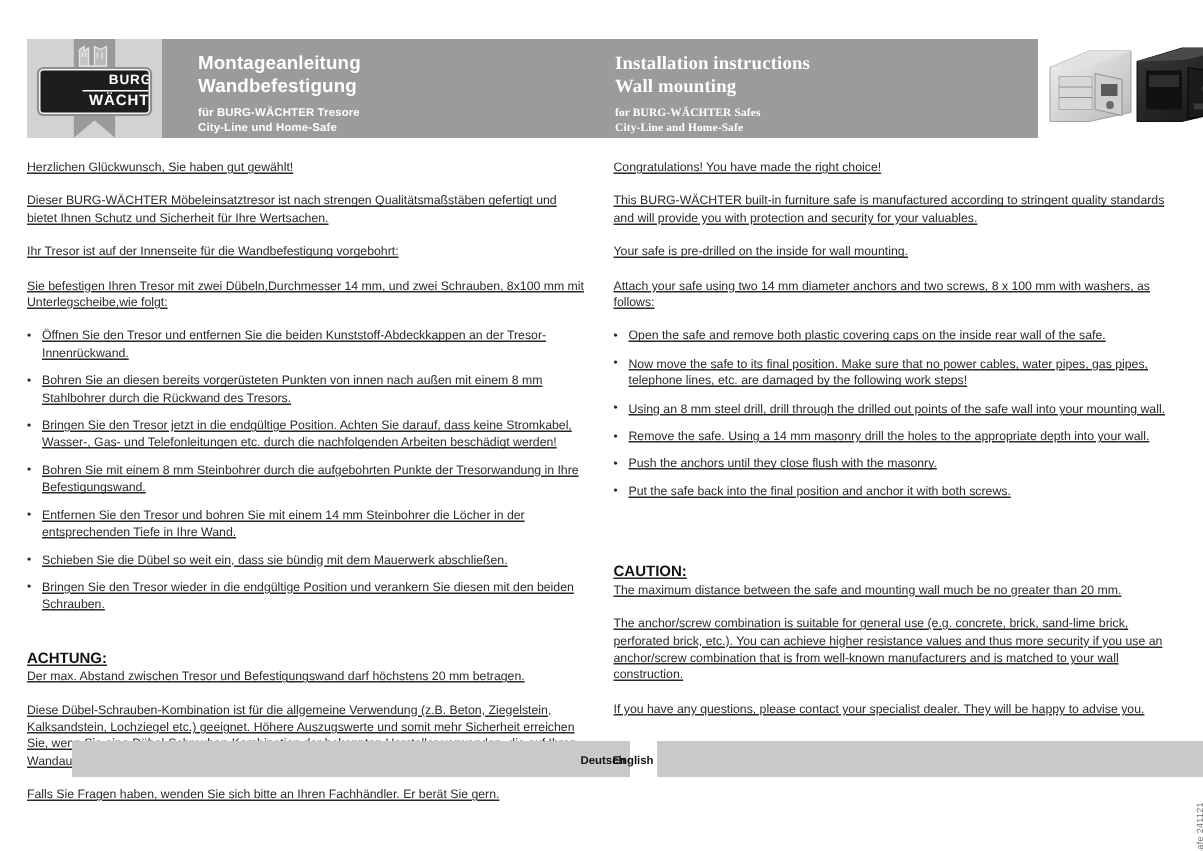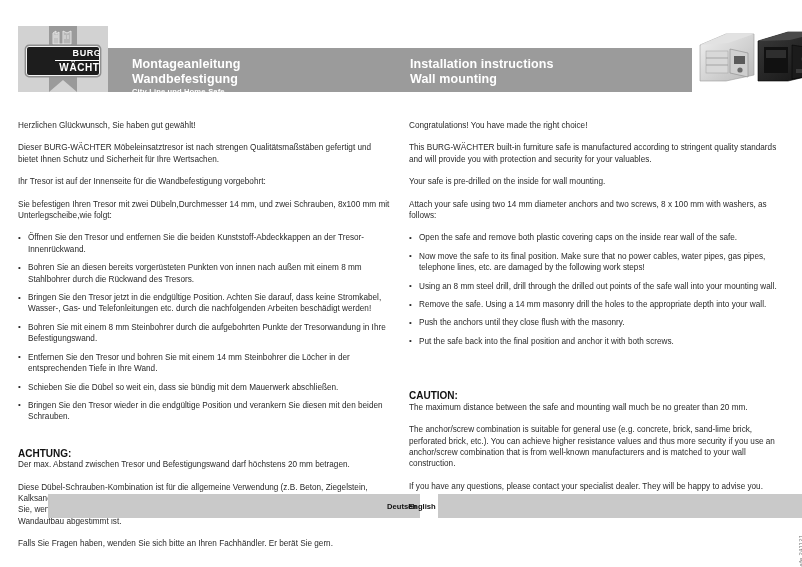--- a/index.html
+++ b/index.html
@@ -82,28 +82,27 @@
     height: 1.4px;
     background: #ffffff;
     margin: 0.5px 0 1.5px 0;
   }
 
   .title-band {
     flex: 1 1 auto;
     background: #9b9b9b;
     display: flex;
     position: relative;
-    margin-top: 22px;
   }
   .title-col {
     padding-top: 9px;
     color: #ffffff;
   }
   .title-col.de { padding-left: 24px; width: 294px; box-sizing: border-box; }
-  .title-col.en { padding-left: 8px; width: 290px; box-sizing: border-box; }
+  .title-col.en { padding-left: 8px; width: 290px; box-sizing: border-box; font-family: Liberation Serif, serif; }
   .title-main {
     font-size: 12.5px;
     font-weight: bold;
     line-height: 15px;
     letter-spacing: 0.1px;
   }
   .title-sub {
     font-size: 7.6px;
     font-weight: bold;
     line-height: 10px;
@@ -122,25 +121,26 @@
     position: relative;
     width: 130px;
     height: 60px;
     margin-left: 4px;
     flex: 0 0 130px;
   }
 
   
   .col {
     position: absolute;
-    top: 120px;
+    top: 106px;
     width: 372px;
     font-size: 8.2px;
     line-height: 11.4px;
     color: #2a2a2a;
+    text-decoration: underline;
   }
   .col.de { left: 18px; }
   .col.en { left: 409px; width: 376px; }
 
   .para {
     margin: 0 0 11px 0;
   }
 
   ul.bullets {
     list-style: none;
@@ -239,20 +239,21 @@
       <div class="l1">BURG</div>
       <div class="divider"></div>
       <div class="l2">WÄCHTER</div>
     </div>
   </div>
 
   <div class="title-band">
     <div class="title-col de">
       <div class="title-main">Montageanleitung</div>
       <div class="title-main">Wandbefestigung</div>
+      <div class="title-sub">für BURG-WÄCHTER Tresore</div>
       <div class="title-sub" style="margin-top:0">City-Line und Home-Safe</div>
     </div>
     <div class="title-col en">
       <div class="title-main">Installation instructions</div>
       <div class="title-main">Wall mounting</div>
       <div class="title-sub">for BURG-WÄCHTER Safes</div>
       <div class="title-sub" style="margin-top:0">City-Line and Home-Safe</div>
     </div>
   </div>
 

